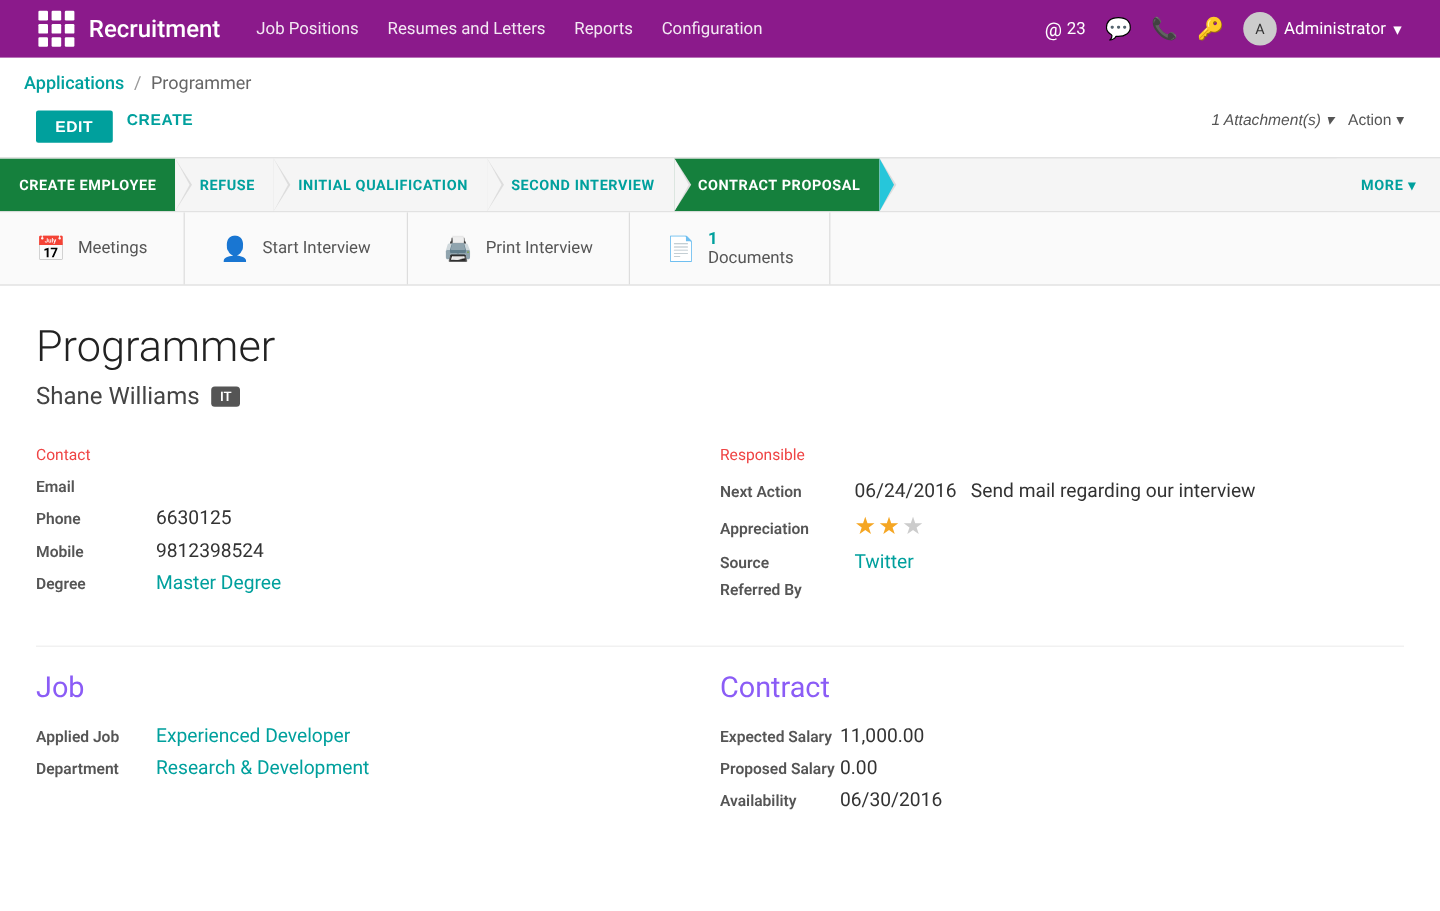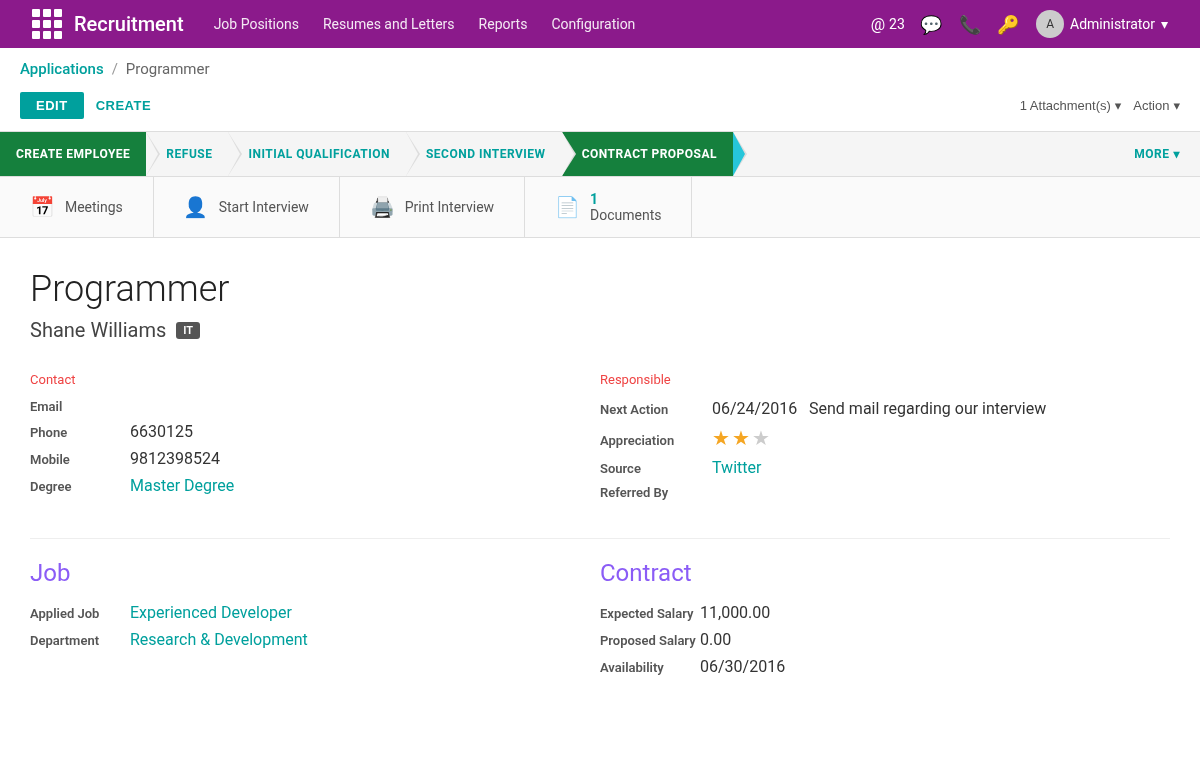--- a/index.html
+++ b/index.html
@@ -76,23 +76,23 @@
     .breadcrumb .bc-link {
       color: #00A09D;
       font-weight: 500;
       cursor: pointer;
     }
     .breadcrumb .bc-sep { color: #999; }
     .breadcrumb .bc-current { color: #666; }
 
     
     .action-bar {
-      padding: 6px 20px 12px;
-      display: flex;
-      align-items: center;
+      padding: 6px 30px 12px;
+      display: flex;
+      align-items: flex-start;
       gap: 12px;
     }
     .btn-edit {
       background: #00A09D;
       color: #fff;
       border: none;
       padding: 6px 16px;
       font-size: 13px;
       font-weight: 600;
       cursor: pointer;
@@ -108,21 +108,21 @@
       cursor: pointer;
       letter-spacing: 0.5px;
     }
     .attachment-btn {
       margin-left: auto;
       background: none;
       border: none;
       color: #555;
       font-size: 13px;
       cursor: pointer;
-      display: flex; align-items: center; gap: 4px;
+      display: flex; align-items: center; gap: 4px; font-style: italic;
     }
     .action-btn {
       background: none;
       border: none;
       color: #555;
       font-size: 13px;
       cursor: pointer;
       display: flex; align-items: center; gap: 4px;
     }
 

